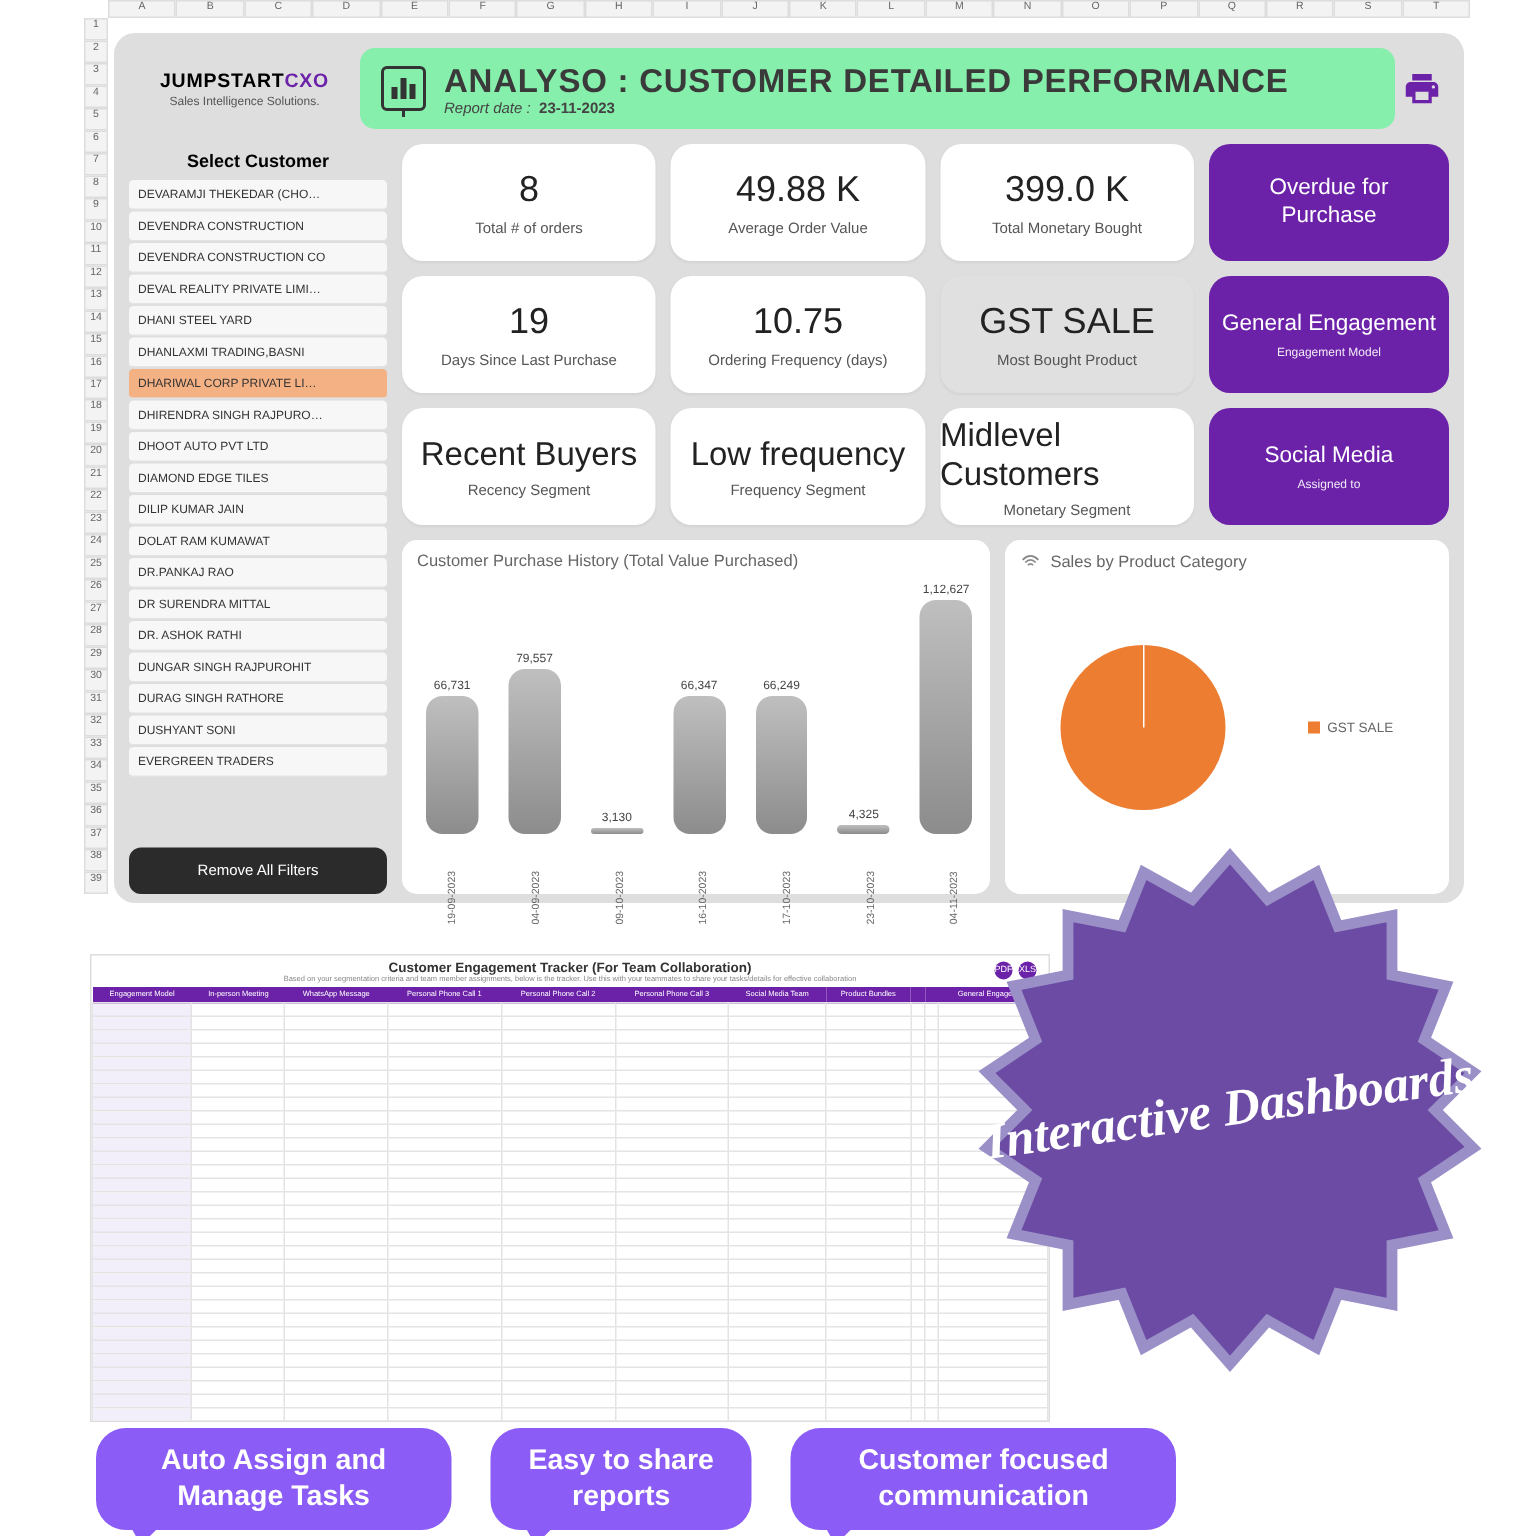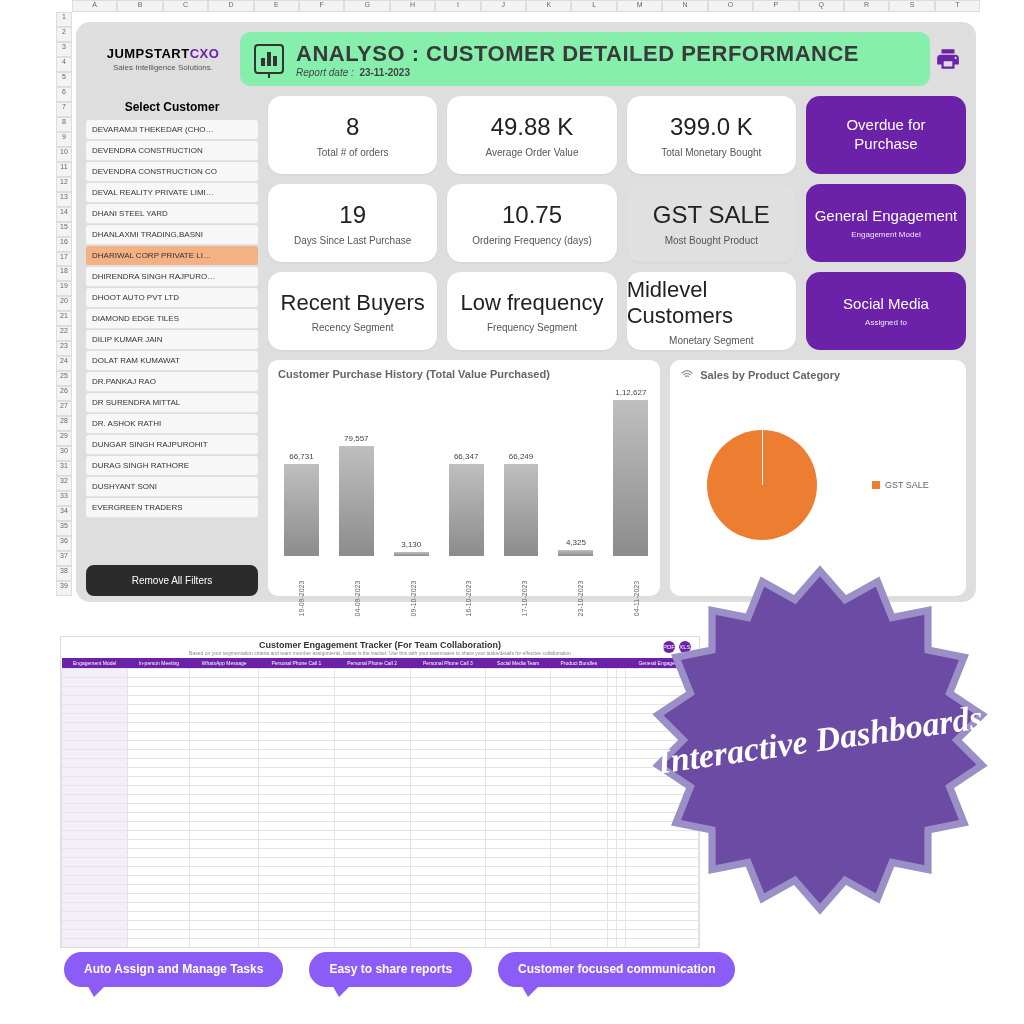--- a/index.html
+++ b/index.html
@@ -44,25 +44,25 @@
   .kpi .big { font-size:24px; font-weight:400; color:#222; }
   .kpi .lbl { font-size:10px; color:#555; margin-top:6px; text-align:center; }
   .kpi.gray { background:#e0e0e0; }
   .kpi.seg .big { font-size:22px; }
   .cta { background:#6b21a8; color:#fff; border-radius:14px; display:flex; flex-direction:column; align-items:center; justify-content:center; text-align:center; padding:4px 8px; }
   .cta .big { font-size:15px; font-weight:400; line-height:1.25; }
   .cta .lbl { font-size:8px; margin-top:4px; opacity:.9; }
 
   .charts { display:flex; gap:10px; flex:1; }
   .chart-box { background:#fff; border-radius:10px; padding:8px 10px; position:relative; }
-  .chart-title { font-size:11px; color:#666; margin-bottom:4px;font-weight:bold; }
+  .chart-title { font-size:11px; color:#666; margin-bottom:4px; }
   .bar-chart { flex:1.35; }
   .bars { position:absolute; left:16px; right:12px; bottom:40px; top:30px; display:flex; align-items:flex-end; gap:20px; }
   .bar-wrap { flex:1; display:flex; flex-direction:column; align-items:center; height:100%; justify-content:flex-end; }
-  .bar { width:100%; max-width:40px; background:linear-gradient(#bfbfbf,#8c8c8c); position:relative; }
+  .bar { width:100%; max-width:40px; background:linear-gradient(#bfbfbf,#8c8c8c); position:relative;border-radius:11px; }
   .bar-val { position:absolute; top:-12px; left:50%; transform:translateX(-50%); font-size:8px; color:#444; white-space:nowrap; }
   .bar-axis { position:absolute; left:16px; right:12px; bottom:6px; display:flex; gap:20px; }
   .bar-axis span { flex:1; font-size:7px; color:#666; text-align:center; transform:rotate(-90deg) translateX(-12px); transform-origin:center; white-space:nowrap; }
 
   .pie-chart { flex:1; display:flex; flex-direction:column; }
   .pie-title-row { display:flex; align-items:center; gap:6px; }
   .pie-title-row svg { width:14px; height:14px; color:#888;}
   .pie-body { flex:1; display:flex; align-items:center; justify-content:space-around; }
   .pie { width:110px; height:110px; border-radius:50%; background:#ed7d31; position:relative; }
   .pie::after{content:"";position:absolute;left:50%;top:0;width:1px;height:55px;background:#fff;}
@@ -80,21 +80,21 @@
   .tracker td { border:0.5px solid #e4e4e4; padding:1px 2px; height:7px; white-space:nowrap; overflow:hidden; }
   .tracker .lcol { background:#f3effa; }
 
   
   .burst { position:absolute; left:640px; top:560px; width:360px; height:360px; display:flex; align-items:center; justify-content:center; }
   .burst svg { position:absolute; width:100%; height:100%; }
   .burst-text { position:relative; color:#fff; font-size:34px; font-weight:700; font-style:italic; text-align:center; transform:rotate(-8deg); line-height:1.15; font-family: "Comic Sans MS", cursive; }
 
   
   .bubbles { position:absolute; left:64px; top:952px; width:720px; display:flex; gap:26px; }
-  .bubble { background:#8b5cf6; color:#fff; font-size:12px; font-weight:700; padding:10px 20px; border-radius:20px; position:relative; text-align:center; line-height:1.25; }
+  .bubble { background:#8b5cf6; color:#fff; font-size:19px; font-weight:700; padding:10px 20px; border-radius:20px; position:relative; text-align:center; line-height:1.25; }
   .bubble::after { content:""; position:absolute; left:22px; bottom:-10px; width:0;height:0;border-left:8px solid transparent;border-right:14px solid transparent;border-top:14px solid #8b5cf6;}
 </style>
 </head>
 <body>
 
 <div class="col-headers">
     <div>A</div>
     <div>B</div>
     <div>C</div>
     <div>D</div>

